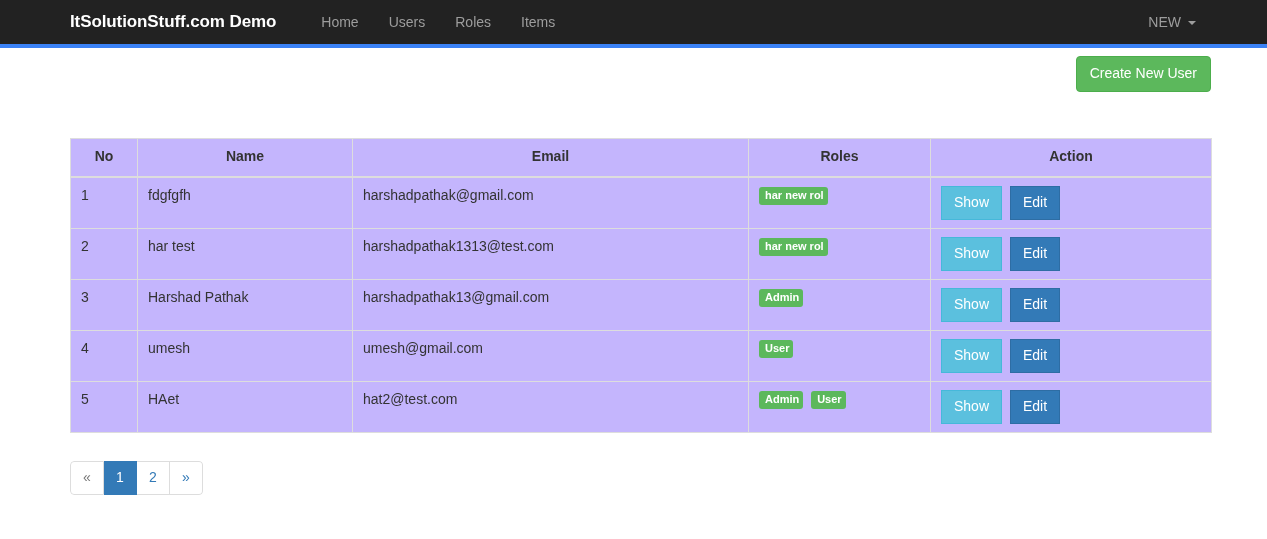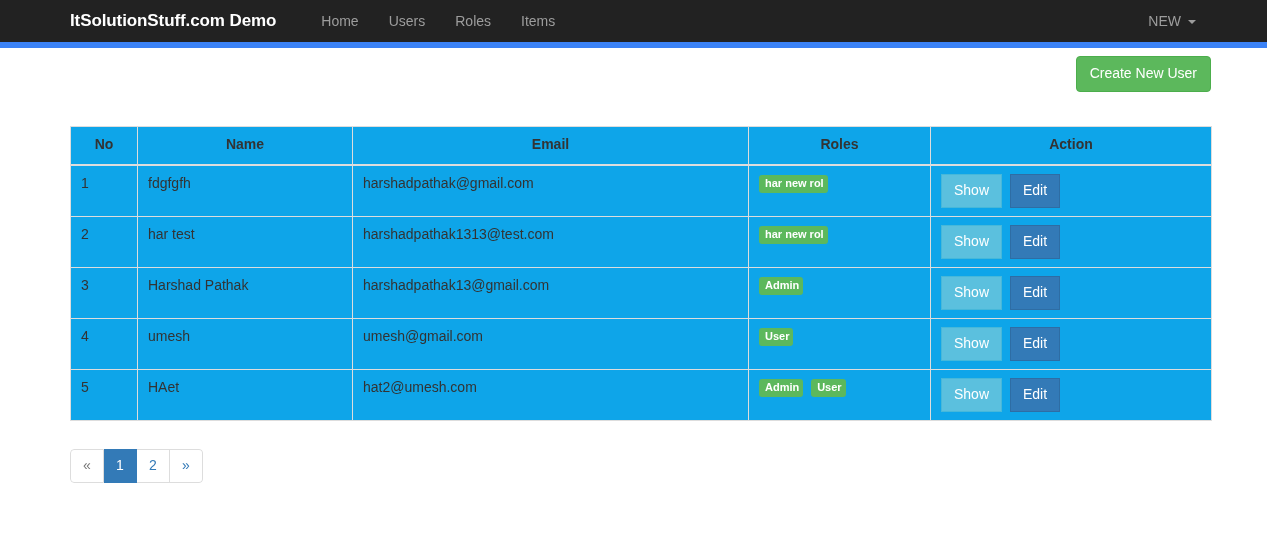--- a/index.html
+++ b/index.html
@@ -15,21 +15,21 @@
     height: 539px;
     overflow: hidden;
     font-size: 14px;
     color: #333;
   }
 
   
   .navbar {
     height: 48px;
     background: #222222;
-    border-bottom: 6px solid #3b82f6;
+    border-bottom: 4px solid #3b82f6;
     display: flex;
     align-items: center;
     padding: 0 0 0 0;
     position: relative;
   }
   .navbar-inner {
     width: 1267px;
     display: flex;
     align-items: center;
     height: 48px;
@@ -129,23 +129,23 @@
     border-radius: 4px;
     cursor: pointer;
     font-family: "Liberation Sans", sans-serif;
     line-height: 1.4;
   }
 
   
   table.data-table {
     width: 1141px;
     border-collapse: collapse;
-    background: #0ea5e9;
+    background: #c4b5fd;
     table-layout: fixed;
-    margin-top: 0px;
+    margin-top: 12px;
   }
   table.data-table th,
   table.data-table td {
     border: 1px solid #dddddd;
     padding: 8px 10px;
     vertical-align: top;
     font-size: 14px;
     line-height: 1.42;
   }
   table.data-table thead th {
@@ -341,21 +341,21 @@
         </td>
         <td class="col-action">
           <a class="btn btn-info" href="#">Show</a>
           <a class="btn btn-primary" href="#">Edit</a>
         </td>
       </tr>
 
       <tr>
         <td class="col-no">5</td>
         <td class="col-name">HAet</td>
-        <td class="col-email">hat2@umesh.com</td>
+        <td class="col-email">hat2@test.com</td>
         <td class="col-roles">
           <span class="label-badge">Admin</span>
           <span class="label-badge">User</span>
         </td>
         <td class="col-action">
           <a class="btn btn-info" href="#">Show</a>
           <a class="btn btn-primary" href="#">Edit</a>
         </td>
       </tr>
 

